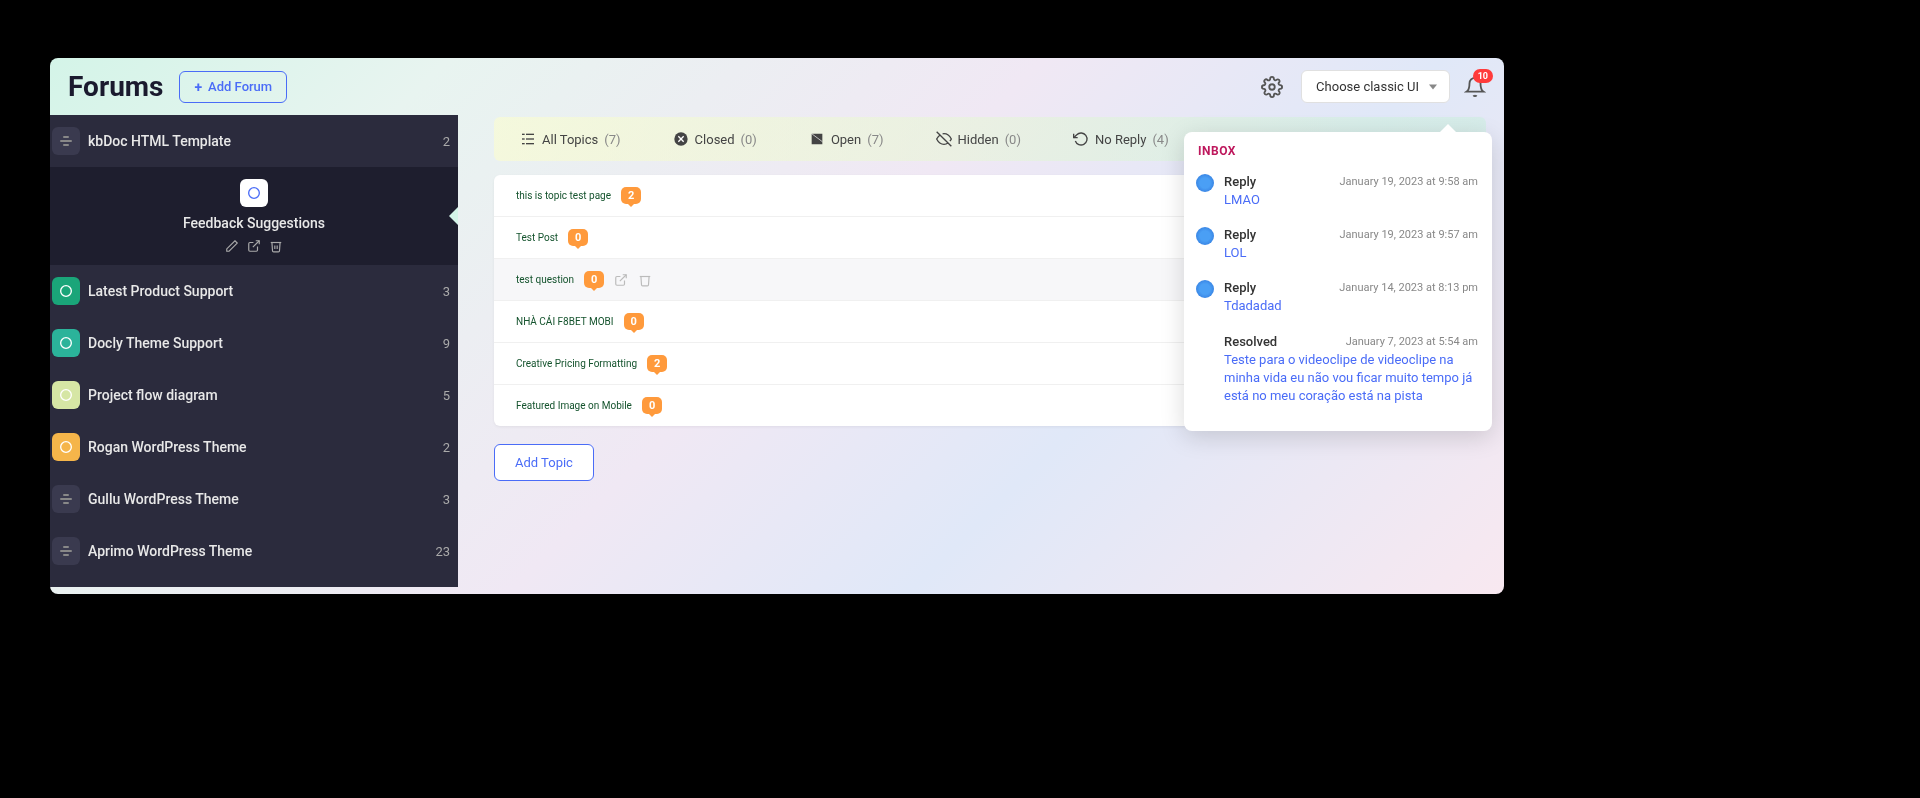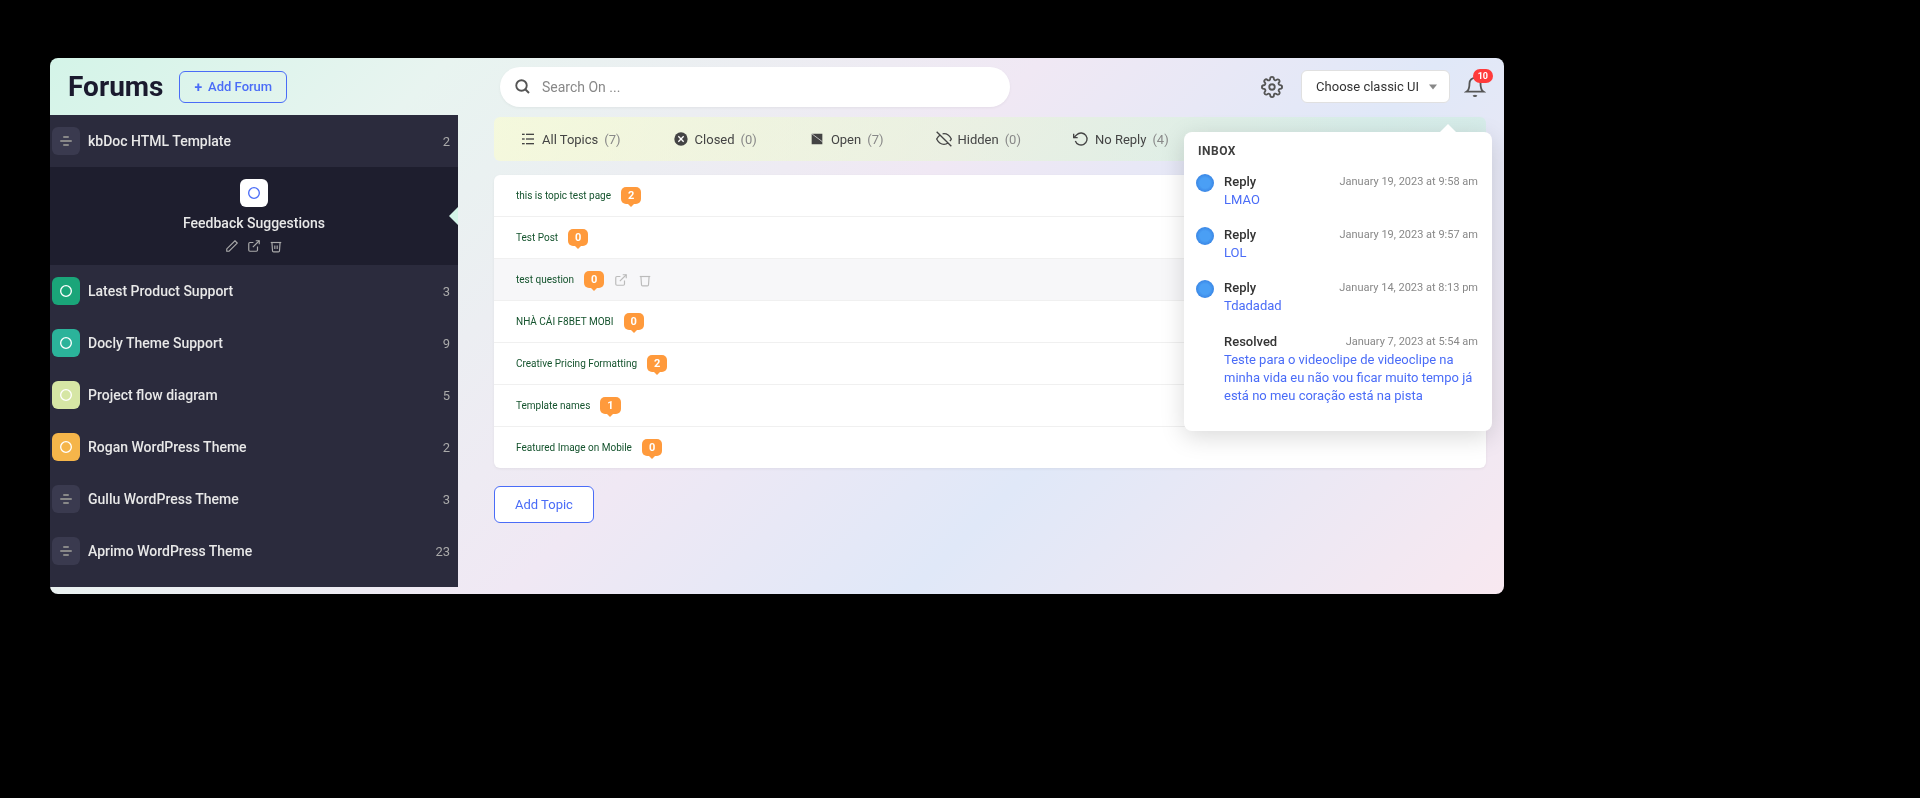--- a/index.html
+++ b/index.html
@@ -38,21 +38,21 @@
 .topic-row { display: flex; align-items: center; padding: 12px 22px; border-bottom: 1px solid #f0f0f0; cursor: pointer; gap: 10px; }
 .topic-row:last-child { border-bottom: none; }
 .topic-row.hover { background: #f7f7f9; }
 .topic-title { font-size: 10px; color: #14532d; }
 .topic-badge { background: #ff9a3c; color: #fff; font-size: 11px; font-weight: 700; padding: 2px 7px; border-radius: 5px; position: relative; }
 .topic-badge::after { content: ''; position: absolute; bottom: -3px; left: 50%; transform: translateX(-50%); border-left: 3px solid transparent; border-right: 3px solid transparent; border-top: 3px solid #ff9a3c; }
 .row-actions { display: flex; gap: 10px; color: #bbb; }
 .add-topic-btn { margin-top: 18px; border: 1px solid #4a6cf7; color: #4a6cf7; background: #fff; padding: 10px 20px; border-radius: 6px; font-size: 13px; cursor: pointer; }
 .inbox-popover { position: absolute; right: 12px; top: 74px; width: 308px; background: #fff; border-radius: 8px; box-shadow: 0 6px 24px rgba(0,0,0,0.15); padding: 12px 14px 16px; z-index: 50; }
 .inbox-popover::before { content: ''; position: absolute; top: -8px; right: 36px; border-left: 8px solid transparent; border-right: 8px solid transparent; border-bottom: 8px solid #fff; }
-.inbox-title { font-size: 12px; font-weight: 700; color: #404040; letter-spacing: 0.5px; margin-bottom: 8px; }
+.inbox-title { font-size: 12px; font-weight: 700; color: #be185d; letter-spacing: 0.5px; margin-bottom: 8px; }
 .inbox-item { padding: 8px 0 10px 26px; position: relative; }
 .inbox-item .avatar { position: absolute; left: -2px; top: 8px; width: 18px; height: 18px; border-radius: 50%; background: radial-gradient(circle, #4a9ff5 40%, #2b6fd6 100%); }
 .inbox-row1 { display: flex; justify-content: space-between; align-items: center; }
 .inbox-label { font-size: 13px; color: #333; font-weight: 500; }
 .inbox-time { font-size: 11px; color: #888; }
 .inbox-body { color: #4a6cf7; font-size: 13px; margin-top: 2px; line-height: 1.4; }
 .stack-icon { display: inline-flex; flex-direction: column; gap: 2px; align-items: center; }
 .stack-icon span { width: 12px; height: 2px; background: #888; border-radius: 1px; }
 .stack-icon span:nth-child(1){ width:6px; } .stack-icon span:nth-child(3){ width:6px; }
 svg { display: block; }
@@ -60,29 +60,20 @@
 </head>
 <body>
 
 <div class="app-frame">
   <div class="header">
     <div class="page-title">Forums</div>
     <button class="add-forum-btn">
       <span class="plus">+</span>
       <span>Add Forum</span>
     </button>
-    <div class="search-wrap">
-      <span class="search-icon">
-        <svg width="18" height="18" viewBox="0 0 24 24" fill="none" stroke="currentColor" stroke-width="2.5">
-            <circle cx="10" cy="10" r="7"></circle>
-            <line x1="20" y1="20" x2="15" y2="15"></line>
-          </svg>
-      </span>
-      <input class="search-input" placeholder="Search On ..." style="">
-    </div>
     <div class="header-right">
       <button class="gear-btn">
         <svg width="22" height="22" viewBox="0 0 24 24" fill="none" stroke="currentColor" stroke-width="2">
             <circle cx="12" cy="12" r="3"></circle>
             <path d="M19.4 15a1.65 1.65 0 0 0 .33 1.82l.06.06a2 2 0 1 1-2.83 2.83l-.06-.06a1.65 1.65 0 0 0-1.82-.33 1.65 1.65 0 0 0-1 1.51V21a2 2 0 0 1-4 0v-.09A1.65 1.65 0 0 0 9 19.4a1.65 1.65 0 0 0-1.82.33l-.06.06a2 2 0 1 1-2.83-2.83l.06-.06a1.65 1.65 0 0 0 .33-1.82 1.65 1.65 0 0 0-1.51-1H3a2 2 0 0 1 0-4h.09A1.65 1.65 0 0 0 4.6 9a1.65 1.65 0 0 0-.33-1.82l-.06-.06a2 2 0 1 1 2.83-2.83l.06.06a1.65 1.65 0 0 0 1.82.33H9a1.65 1.65 0 0 0 1-1.51V3a2 2 0 0 1 4 0v.09a1.65 1.65 0 0 0 1 1.51 1.65 1.65 0 0 0 1.82-.33l.06-.06a2 2 0 1 1 2.83 2.83l-.06.06a1.65 1.65 0 0 0-.33 1.82V9a1.65 1.65 0 0 0 1.51 1H21a2 2 0 0 1 0 4h-.09a1.65 1.65 0 0 0-1.51 1z"></path>
           </svg>
       </button>
       <div class="ui-select">
         <span>Choose classic UI</span>
       </div>
@@ -295,24 +286,20 @@
           </div>
           <div class="topic-row">
             <span class="topic-title">NHÀ CÁI F8BET MOBI</span>
             <span class="topic-badge">0</span>
           </div>
           <div class="topic-row">
             <span class="topic-title">Creative Pricing Formatting</span>
             <span class="topic-badge">2</span>
           </div>
           <div class="topic-row">
-            <span class="topic-title">Template names</span>
-            <span class="topic-badge">1</span>
-          </div>
-          <div class="topic-row">
             <span class="topic-title">Featured Image on Mobile</span>
             <span class="topic-badge">0</span>
           </div>
         </div>
       <button class="add-topic-btn">Add Topic</button>
     </div>
   </div>
 
   <div class="inbox-popover">
     <div class="inbox-title">INBOX</div>

